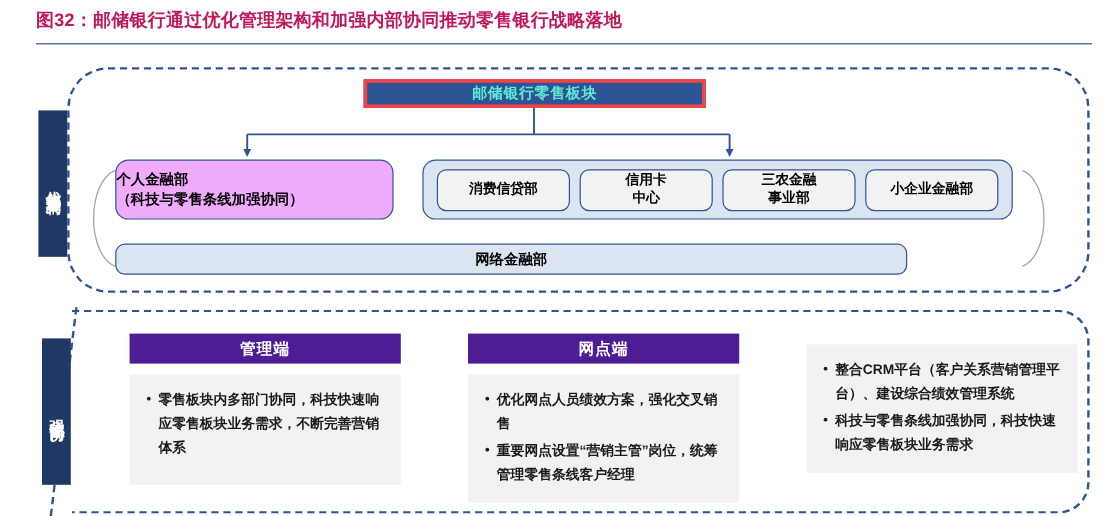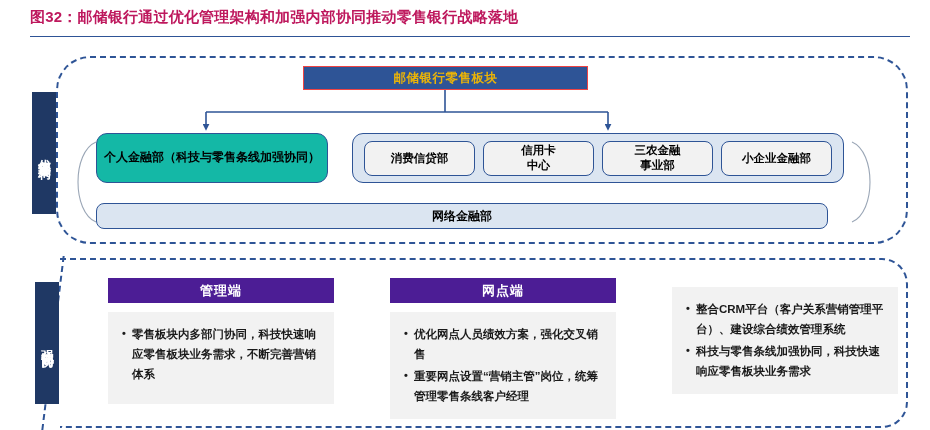--- a/index.html
+++ b/index.html
@@ -101,22 +101,22 @@
   }
 
   
   #retail-header {
     position: absolute;
     left: 303px;
     top: 66px;
     width: 285px;
     height: 24px;
     background: #2e5496;
-    border: 1px solid #ef4444;
-    color: #eab308;
+    border: 3px solid #ef4444;
+    color: #5eead4;
     font-size: 12.5px;
     font-weight: bold;
     display: flex;
     align-items: center;
     justify-content: center;
     box-sizing: border-box;
     letter-spacing: 0.5px;
   }
 
   
@@ -129,26 +129,26 @@
     pointer-events: none;
   }
 
   
   #personal-finance-box {
     position: absolute;
     left: 96px;
     top: 133px;
     width: 232px;
     height: 50px;
-    background: #14b8a6;
+    background: #f0abfc;
     border: 1.6px solid #2e5496;
     border-radius: 11px;
     display: flex;
-    flex-direction: row;
-    align-items: center;
+    flex-direction: column;
+    align-items: flex-start;
     justify-content: center;
     box-sizing: border-box;
     font-size: 12px;
     font-weight: bold;
     line-height: 1.45;
   }
 
   
   #dept-group {
     position: absolute;
@@ -181,21 +181,21 @@
     line-height: 1.3;
     box-sizing: border-box;
     text-align: center;
   }
 
   
   #network-finance-bar {
     position: absolute;
     left: 96px;
     top: 203px;
-    width: 732px;
+    width: 660px;
     height: 26px;
     background: #dbe5f1;
     border: 1.6px solid #2e5496;
     border-radius: 8px;
     display: flex;
     align-items: center;
     justify-content: center;
     font-size: 12px;
     font-weight: bold;
     box-sizing: border-box;

